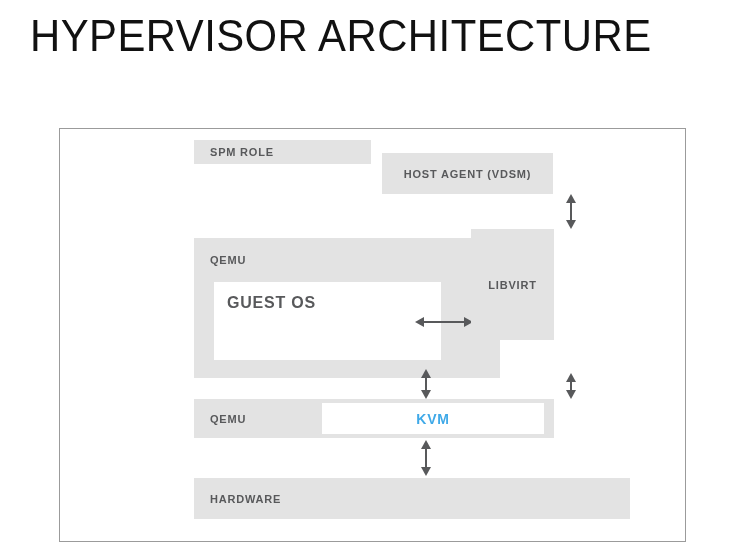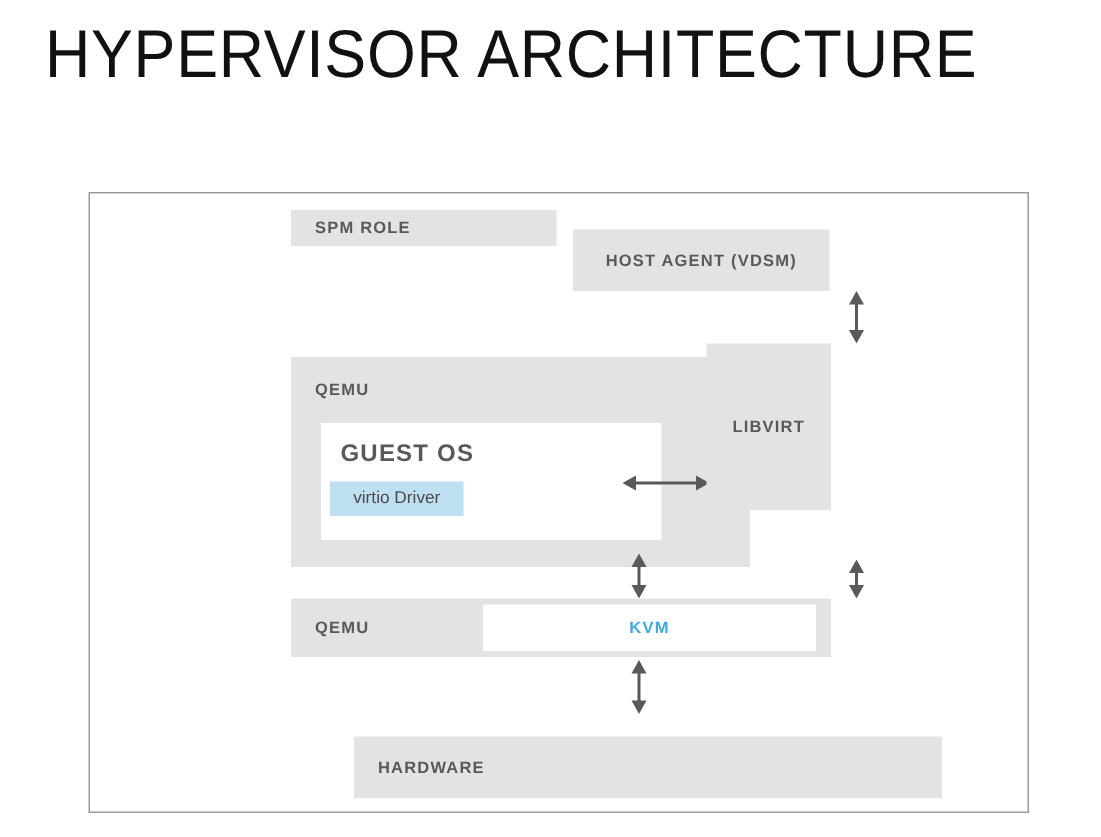--- a/index.html
+++ b/index.html
@@ -75,21 +75,21 @@
     left: 16px;
     top: 16px;
   }
 
   
   #block-spm-role   { left: 134px; top:  11px; width: 177px; height: 24px; }
   #block-host-agent { left: 322px; top:  24px; width: 171px; height: 41px; }
   #block-qemu       { left: 134px; top: 109px; width: 306px; height: 140px; }
   #block-libvirt    { left: 411px; top: 100px; width:  83px; height: 111px; }
   #block-linux      { left: 134px; top: 270px; width: 360px; height:  39px; }
-  #block-hardware   { left: 134px; top: 362px; width: 392px; height:  41px; margin-left: 42px; }
+  #block-hardware   { left: 134px; top: 349px; width: 436px; height:  41px; }
 
   
   #panel-guest-os {
     position: absolute;
     left: 20px;
     top: 44px;
     width: 227px;
     height: 78px;
     background: #ffffff;
     box-sizing: border-box;
@@ -134,21 +134,21 @@
   }
   #kvm-label {
     position: absolute;
     left: 0;
     right: 0;
     top: 50%;
     transform: translateY(-50%);
     text-align: center;
     font-family: "Liberation Sans", sans-serif;
     font-weight: bold;
-    font-size: 11px;
+    font-size: 14px;
     letter-spacing: 0.8px;
     color: #3fa9e8;
   }
 
   
   .arrow {
     position: absolute;
   }
   .arrow svg { display: block; }
 
@@ -180,21 +180,20 @@
       <polygon points="11,35 6,26 16,26" fill="#58595b"></polygon>
     </svg>
   </div>
 
   <div class="block" id="block-qemu">
     <span class="block-label label-topleft">QEMU</span>
 
     <div id="panel-guest-os">
       <span id="guest-os-label">GUEST OS</span>
 
-      <div class="chip" id="chip-virtio-driver">virtio Driver</div>
 
     </div>
   </div>
 
   <div class="arrow" id="arrow-vm-libvirt">
     <svg width="58" height="22" viewBox="0 0 58 22">
       <line x1="6" y1="11" x2="52" y2="11" stroke="#58595b" stroke-width="2"></line>
       <polygon points="0,11 9,6 9,16" fill="#58595b"></polygon>
       <polygon points="58,11 49,6 49,16" fill="#58595b"></polygon>
     </svg>

